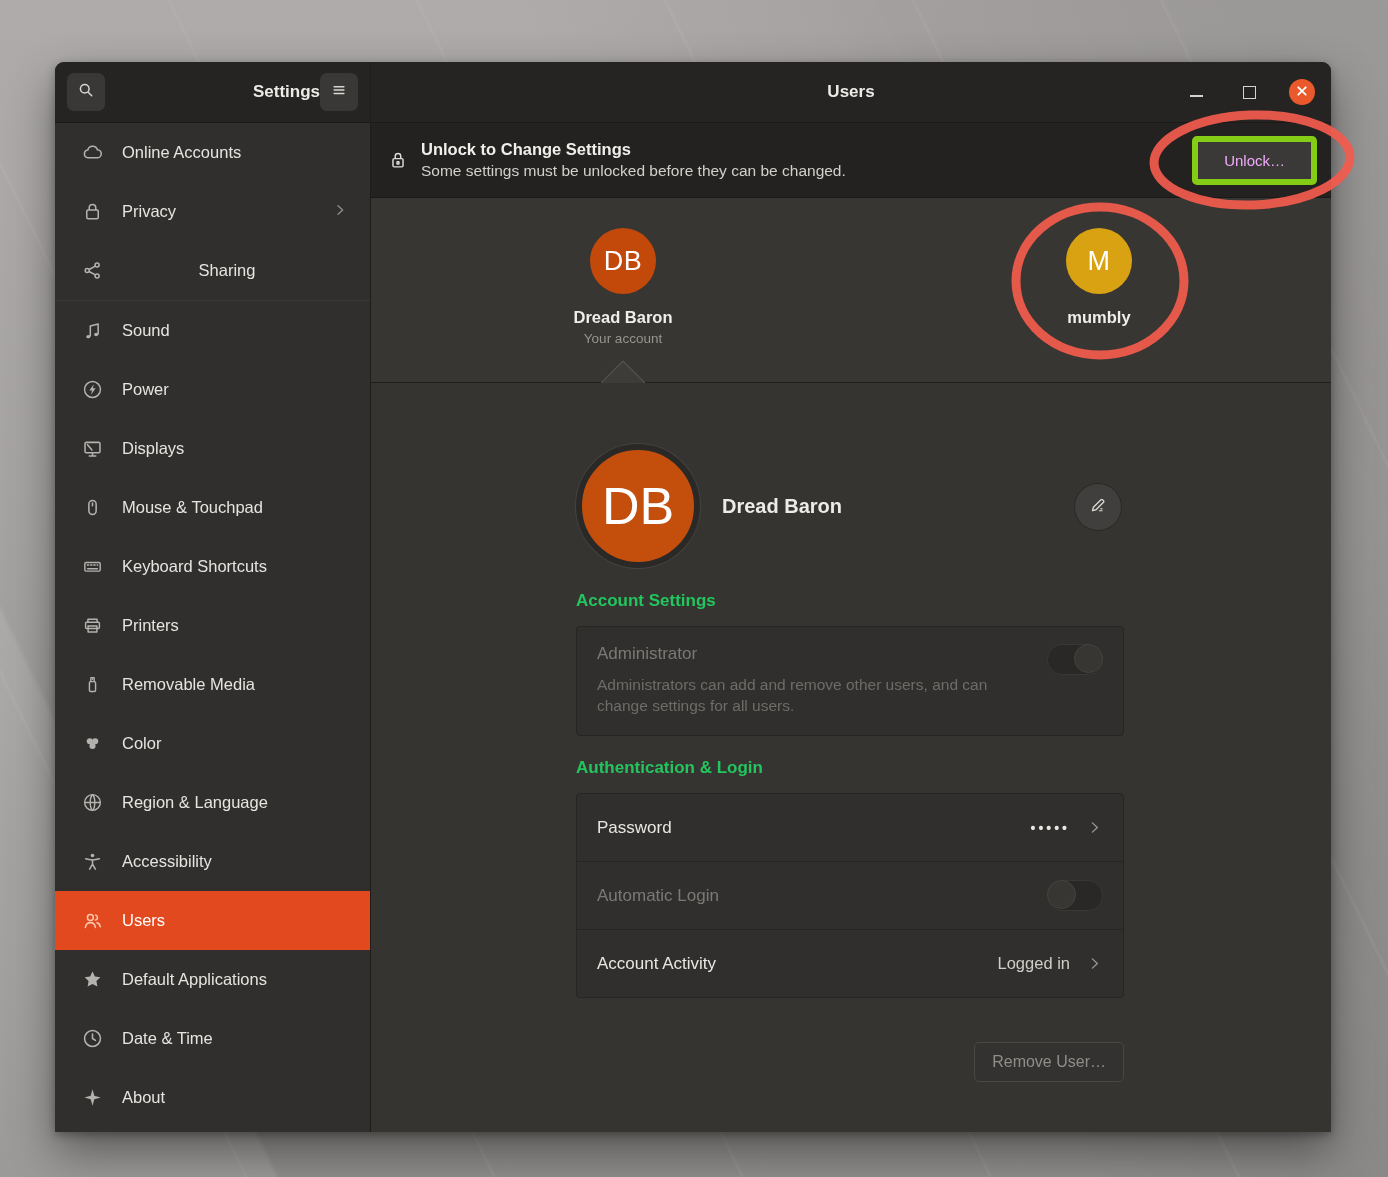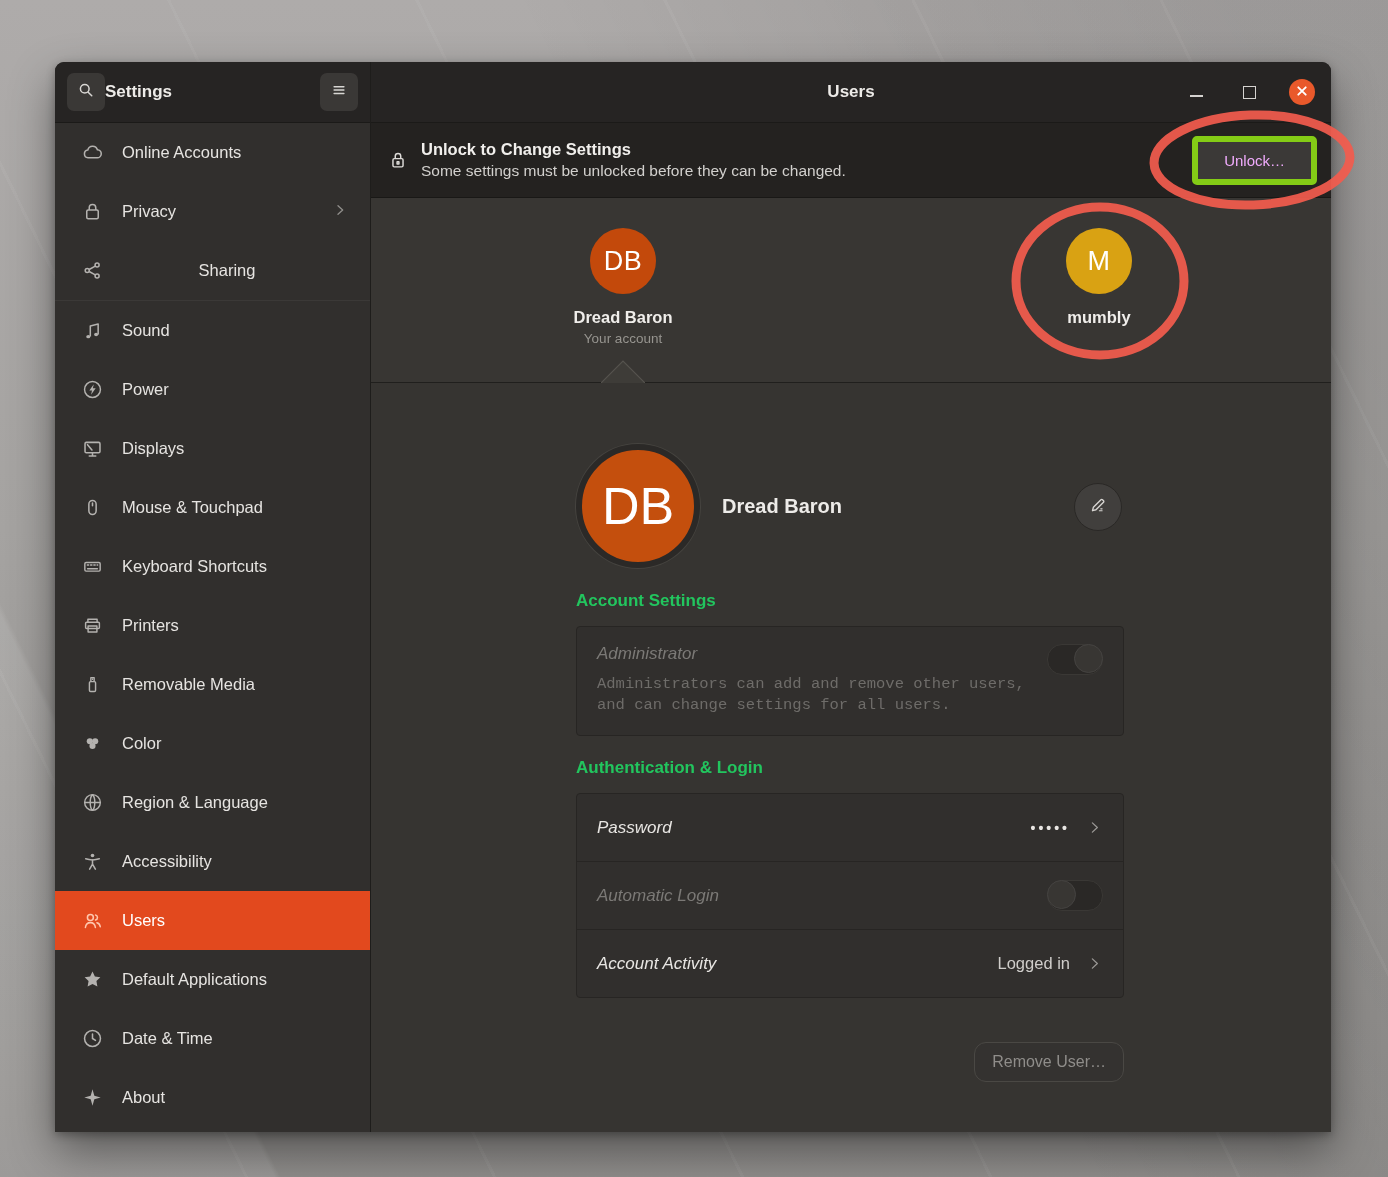--- a/index.html
+++ b/index.html
@@ -17,21 +17,21 @@
     box-shadow:0 20px 46px rgba(0,0,0,.42),0 3px 10px rgba(0,0,0,.30);}
   
   .side-col{width:315px;flex:0 0 315px;display:flex;flex-direction:column;
     border-radius:9px 0 0 0;overflow:hidden;background:#312f2d;border-right:1px solid #1e1d1b;}
   .content-col{flex:1;display:flex;flex-direction:column;border-radius:0 9px 0 0;overflow:hidden;background:#363431;}
   
   .titlebar{height:60px;flex:0 0 60px;background:#262423;border-bottom:1px solid #1b1a18;
     display:flex;align-items:center;position:relative;}
   .tb-title{font-size:17px;font-weight:bold;color:#edebe8;}
   .titlebar.left{padding:0 12px;}
-  .titlebar.left .tb-title{flex:1;text-align:left;}
+  .titlebar.left .tb-title{flex:1;text-align:right;}
   .tb-btn{width:38px;height:38px;border-radius:7px;background:#3a3836;display:flex;
     align-items:center;justify-content:center;color:#d8d6d3;cursor:pointer;}
   .titlebar.right .tb-title{position:absolute;left:0;right:0;text-align:center;}
   .win-controls{position:absolute;right:16px;top:0;height:60px;display:flex;align-items:center;gap:27px;}
   .wc{width:26px;height:26px;display:flex;align-items:center;justify-content:center;color:#d5d3d0;cursor:pointer;}
   .wc.min::before{content:"";width:13px;height:2px;background:#d5d3d0;display:block;margin-top:8px;}
   .wc.max::before{content:"";width:11px;height:11px;border:1.6px solid #d5d3d0;display:block;}
   .wc.close{background:#e9592b;border-radius:50%;}
   
   .sidebar{flex:1;overflow:hidden;}
@@ -71,41 +71,41 @@
   .p-avatar{width:112px;height:112px;border-radius:50%;border:6px solid #2b2927;box-shadow:0 0 0 1px #45433f;
     display:flex;align-items:center;justify-content:center;color:#fff;font-size:52px;font-weight:400;}
   .p-name{margin-left:22px;font-size:20px;font-weight:bold;color:#edebe8;}
   .edit-btn{position:absolute;right:2px;top:40px;width:46px;height:46px;border-radius:50%;
     background:#413f3d;border:1px solid #2a2826;display:flex;align-items:center;justify-content:center;
     color:#d8d6d3;cursor:pointer;}
   .edit-btn svg{width:22px;height:22px;}
   .sec-heading{margin-top:22px;font-size:17px;font-weight:bold;color:#22c55e;}
   .card{margin-top:15px;background:#312f2d;border:1px solid #272523;border-radius:4px;}
   .admin-card{padding:17px 20px 19px;position:relative;}
-  .row-label{font-size:17px;color:#e8e6e3;font-style:italic;}
+  .row-label{font-size:17px;color:#e8e6e3;}
   .row-label.dim{color:#7b7976;}
-  .admin-desc{margin-top:10px;font-size:15.5px;line-height:21px;color:#6e6c69;width:430px;font-family:Liberation Mono, monospace;}
+  .admin-desc{margin-top:10px;font-size:15.5px;line-height:21px;color:#6e6c69;width:430px;}
   
   .toggle{width:54px;height:29px;border-radius:15px;background:#2a2826;border:1px solid #3a3835;
     position:relative;cursor:pointer;flex:0 0 auto;}
   .toggle .knob{position:absolute;top:-1px;width:29px;height:29px;border-radius:50%;
     background:#383633;border:1px solid #454341;box-sizing:border-box;}
   .toggle.on .knob{right:-1px;}
   .toggle.off .knob{left:-1px;}
   .admin-card .toggle{position:absolute;right:20px;top:17px;}
   
   .auth-card .a-row{height:67px;display:flex;align-items:center;padding:0 20px;cursor:pointer;}
   .auth-card .a-row + .a-row{border-top:1px solid #272523;}
   .a-spacer{flex:1;}
   .dots{font-size:14px;font-weight:bold;letter-spacing:3px;color:#e8e6e3;margin-right:16px;}
   .a-value{font-size:16.5px;color:#cfcdca;margin-right:16px;}
   .chev{color:#9b9996;display:flex;}
   .chev svg{width:17px;height:17px;}
   .remove-row{margin-top:44px;display:flex;justify-content:flex-end;}
-  .remove-btn{background:#343230;border:1px solid #4a4844;border-radius:12px;color:#8f8d8a;
+  .remove-btn{background:#343230;border:1px solid #4a4844;border-radius:5px;color:#8f8d8a;
     font-size:16px;padding:10px 17px;cursor:pointer;}
   
   .annotations{position:absolute;inset:0;width:1388px;height:1177px;pointer-events:none;z-index:5;}
 </style>
 </head>
 <body>
 
 <div class="desktop">
 
   <div class="window">

